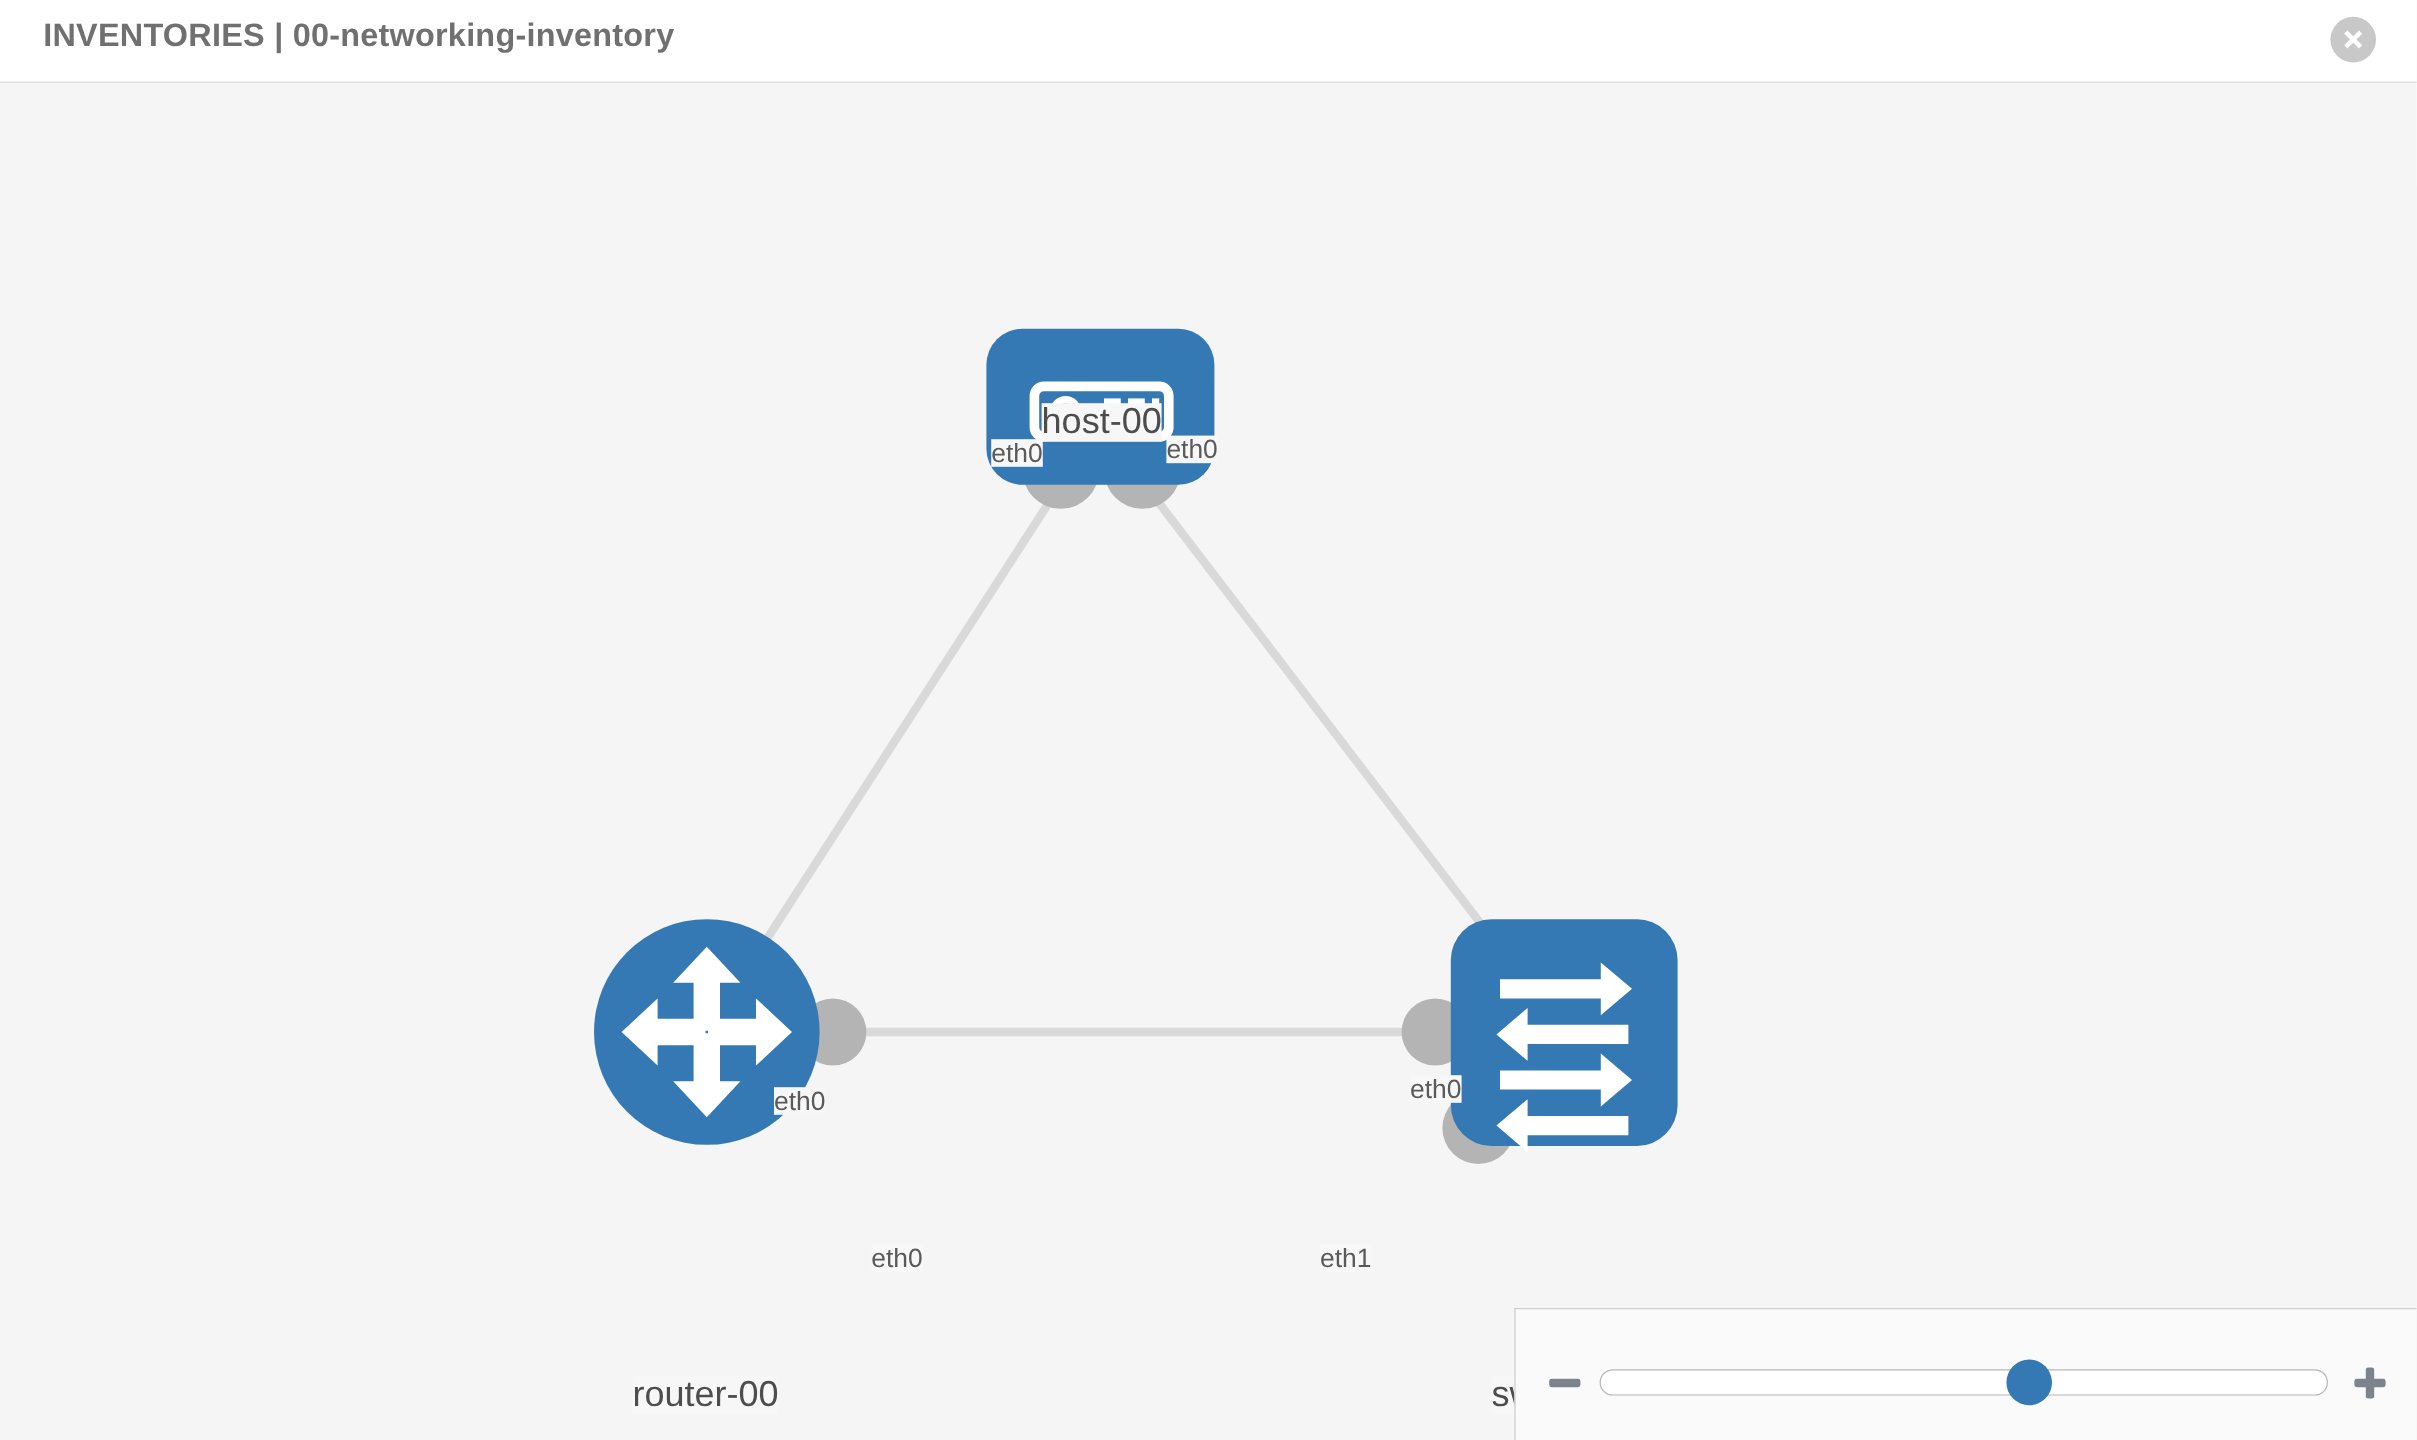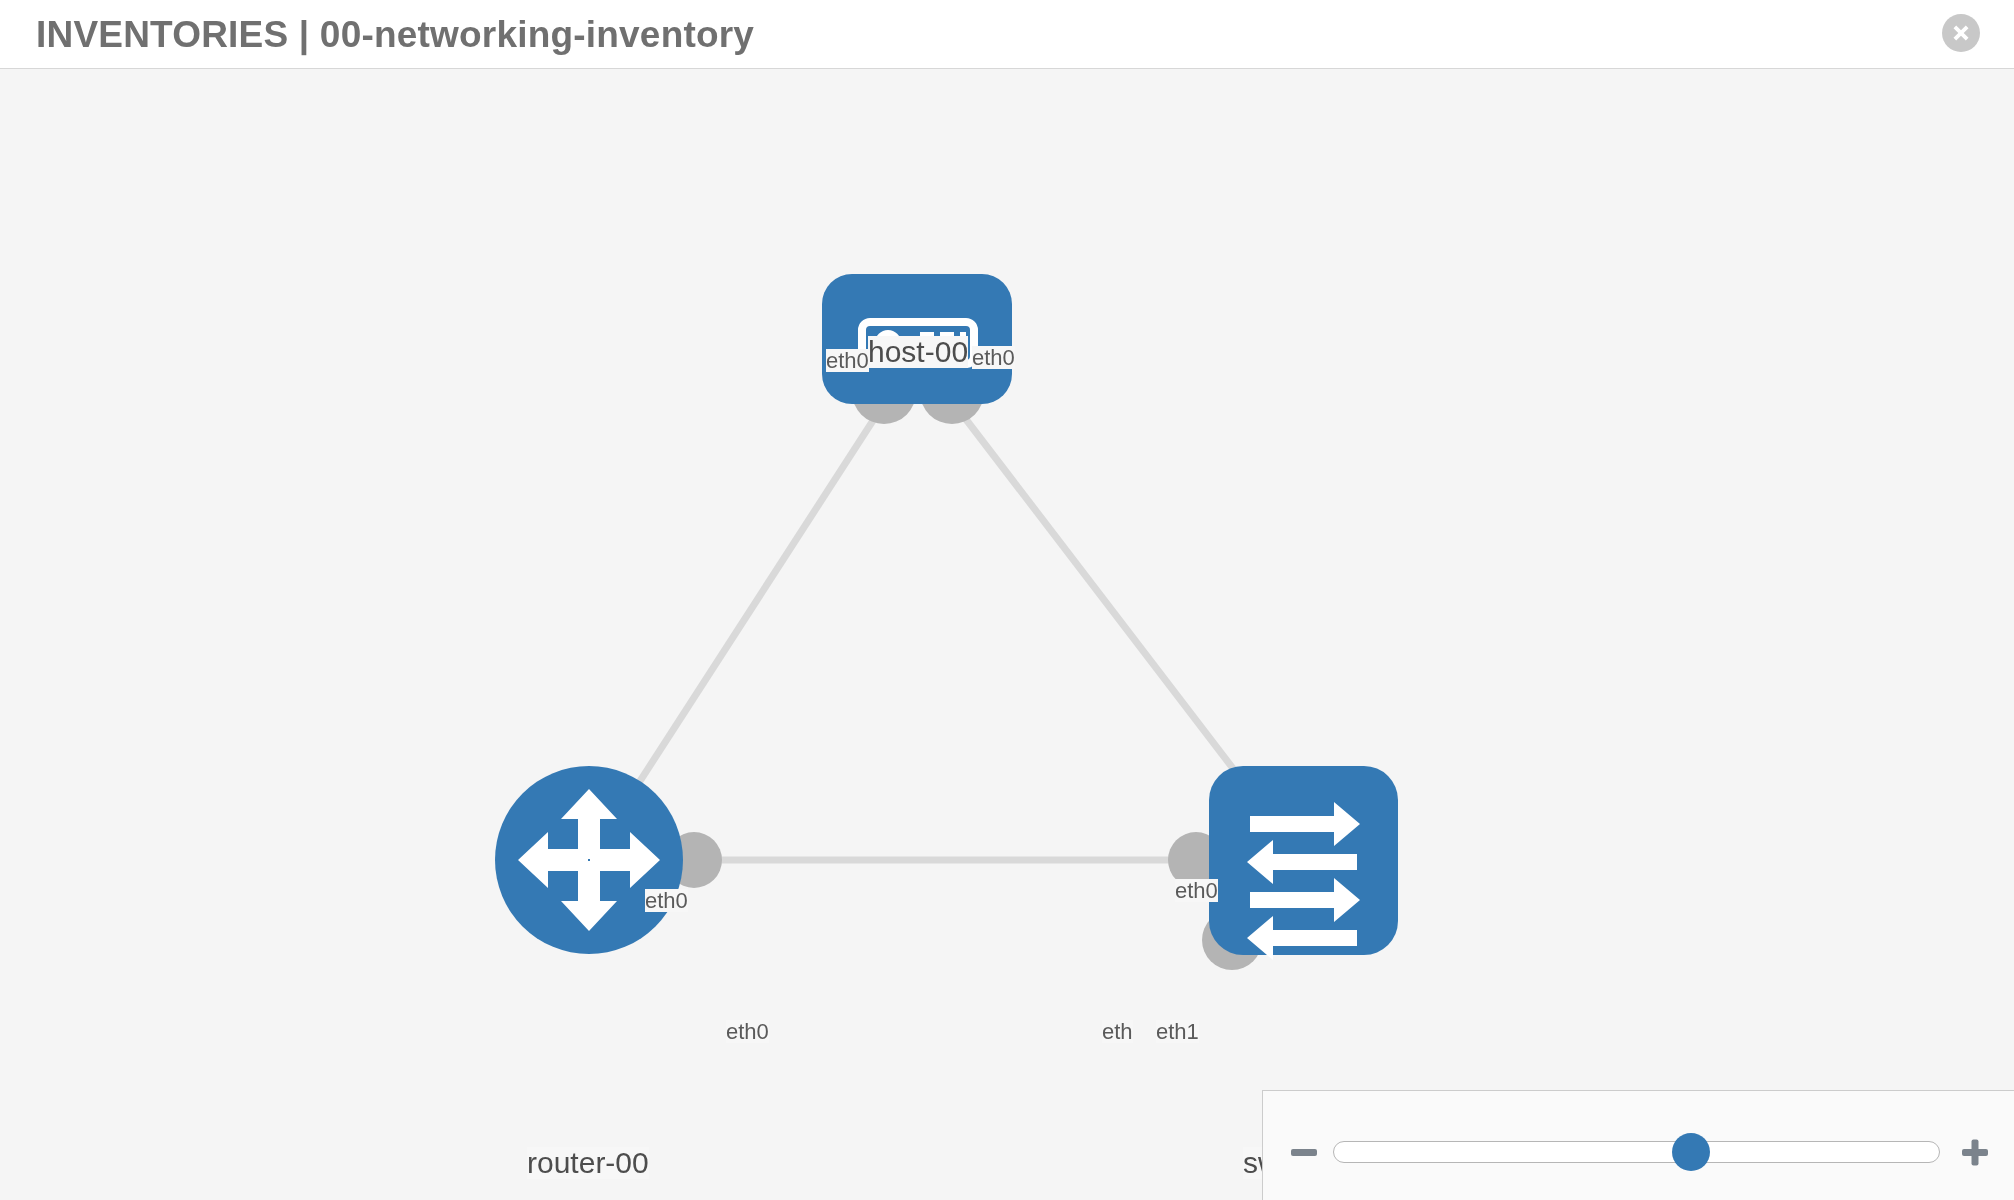--- a/index.html
+++ b/index.html
@@ -11,21 +11,21 @@
   }
   .app { position: relative; width: 2014px; height: 1200px; background: #f5f5f5; }
 
   
   .header {
     position: absolute; left: 0; top: 0; width: 2014px; height: 69px;
     background: #ffffff; border-bottom: 1px solid #d7d7d7;
   }
   .header-title {
     position: absolute; left: 36px; top: 14px;
-    font-size: 37px; font-weight: bold; color: #707070;
+    font-size: 27px; font-weight: bold; color: #707070;
     letter-spacing: 0.2px; white-space: nowrap;
   }
   .close-btn {
     position: absolute; right: 34px; top: 14px;
     width: 38px; height: 38px; border-radius: 50%;
     background: #c8c8c8; cursor: pointer;
   }
   .close-btn svg { display:block; width: 38px; height: 38px; }
 
   
@@ -76,21 +76,21 @@
 
   
   .lbl {
     position: absolute;
     background: #f7f7f7;
     color: #4d4d4d;
     white-space: nowrap;
     line-height: 1.05;
   }
   .lbl-node { font-size: 30px; }
-  .lbl-edge { font-size: 22px; color: #5a5a5a; }
+  .lbl-edge { font-size: 22px; color: #5a5a5a; margin-top: 17px; }
 
   
   .zoom-ctl {
     position: absolute; right: 0; bottom: 0;
     width: 752px; height: 110px;
     background: #fafafa; border: 1px solid #cccccc; border-right: 0; border-bottom: 0;
   }
   .zoom-pct {
     position: absolute; left: 0; right: 0; top: 12px;
     text-align: center; font-size: 22px; color: #333333;
@@ -193,21 +193,21 @@
 
     <div class="lbl lbl-edge" style="left:826px; top:195px;">eth0</div>
     <div class="lbl lbl-node" style="left:868px; top:182px;">host-00</div>
     <div class="lbl lbl-edge" style="left:972px; top:192px;">eth0</div>
 
     <div class="lbl lbl-edge" style="left:645px; top:735px;">eth0</div>
     <div class="lbl lbl-edge" style="left:1175px; top:725px;">eth0</div>
 
     <div class="lbl lbl-edge" style="left:726px; top:866px;">eth0</div>
     <div class="lbl lbl-edge" style="left:1102px; top:866px;">eth</div>
-    <div class="lbl lbl-edge" style="left:1156px; top:866px;">eth1</div>
+    <div class="lbl lbl-edge" style="left:1100px; top:866px;">eth1</div>
 
     <div class="lbl lbl-node" style="left:527px; top:993px;text-align:right;">router-00</div>
     <div class="lbl lbl-node" style="left:1243px; top:993px;">switch-00</div>
 
     <div class="zoom-ctl">
       <div class="zoom-minus">
         <svg viewBox="0 0 34 34">
             <rect x="4" y="14" width="26" height="7" rx="2" fill="#7b838c"></rect>
           </svg>
       </div>

